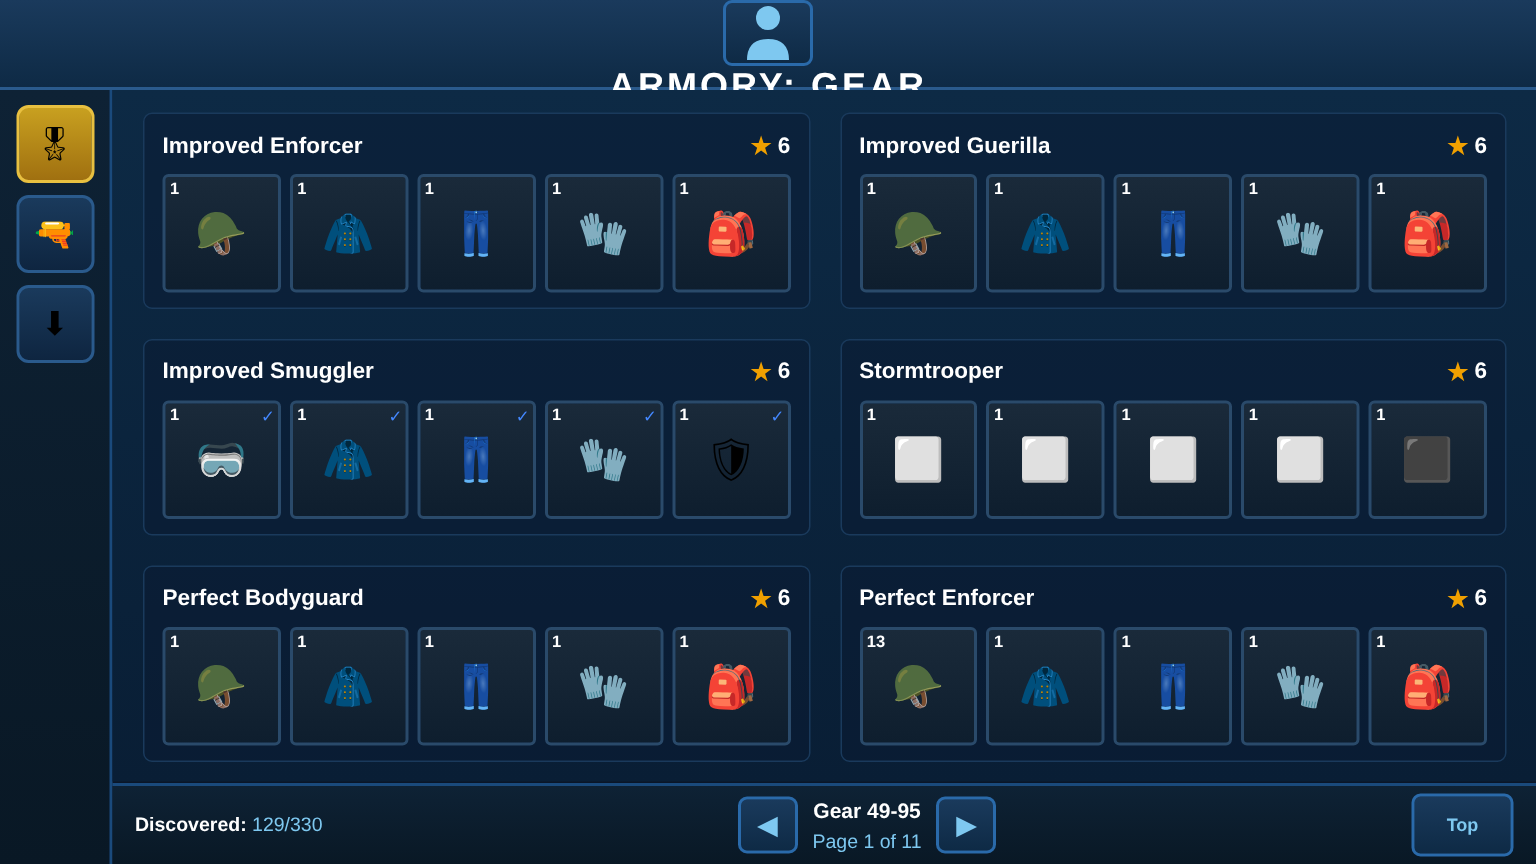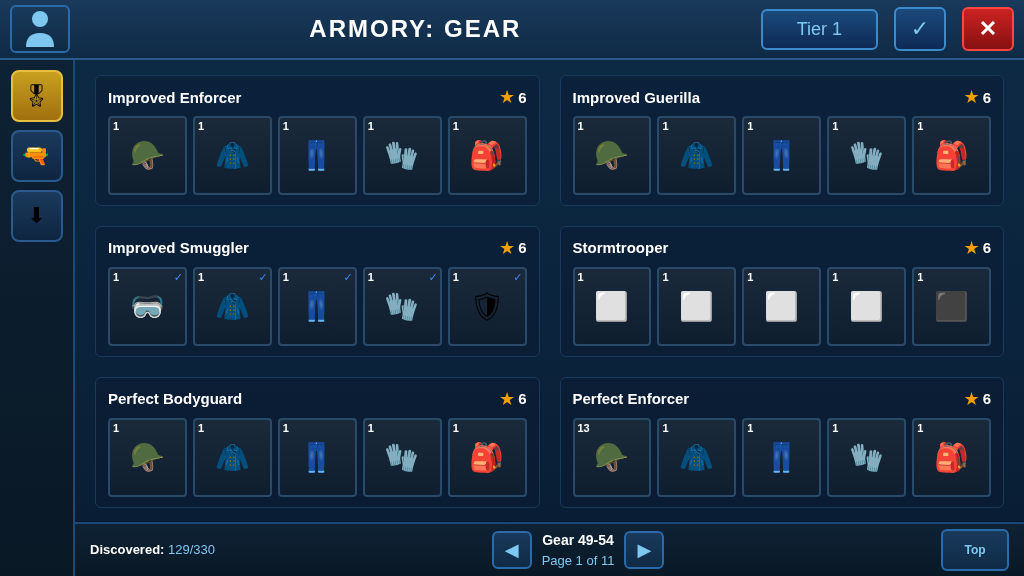--- a/index.html
+++ b/index.html
@@ -16,20 +16,21 @@
     .header {
       width: 100%;
       height: 60px;
       background: linear-gradient(180deg, #1a3a5c 0%, #0e2a45 100%);
       border-bottom: 2px solid #2a5a8c;
       display: flex;
       align-items: center;
       justify-content: space-between;
       padding: 0 10px;
       position: relative;
+      flex-direction: column;
     }
     .header-left {
       width: 60px;
       height: 48px;
       background: linear-gradient(180deg, #1a3a5c 0%, #0e2a45 100%);
       border: 2px solid #2a6aaa;
       border-radius: 6px;
       display: flex;
       align-items: center;
       justify-content: center;
@@ -500,19 +501,19 @@
     </div>
 </div>
 
 <div class="footer">
   <div class="footer-stats">
     <div><span class="label">Discovered:</span> <span>129/330</span></div>
   </div>
   <div class="footer-nav">
     <div class="nav-arrow">◀</div>
     <div class="footer-page-info">
-      <div class="page-range">Gear 49-54</div>
+      <div class="page-range">Gear 49-95</div>
       <div>Page 1 of 11</div>
     </div>
     <div class="nav-arrow">▶</div>
   </div>
   <div class="top-btn">Top</div>
 </div>
 
 </body></html>

